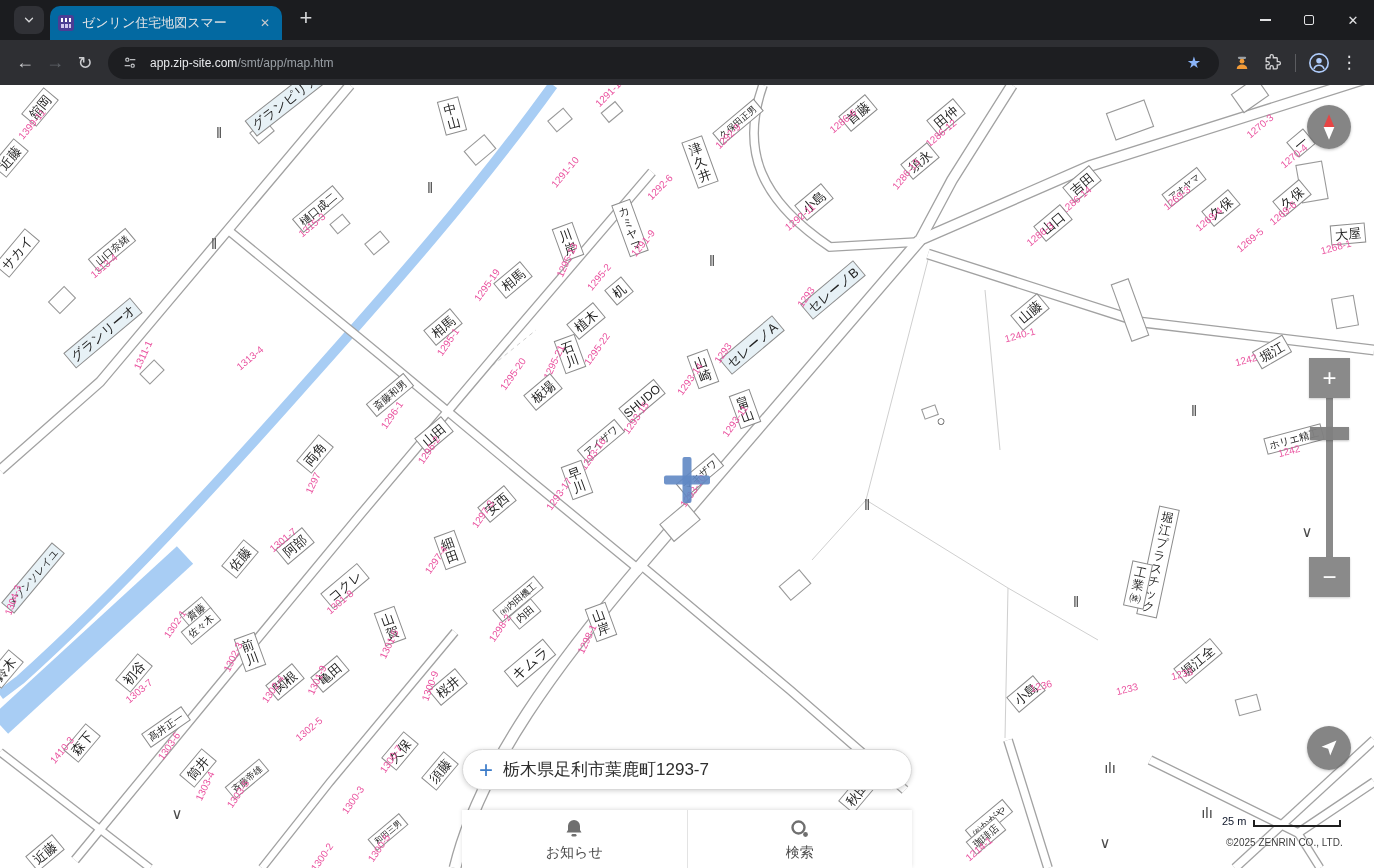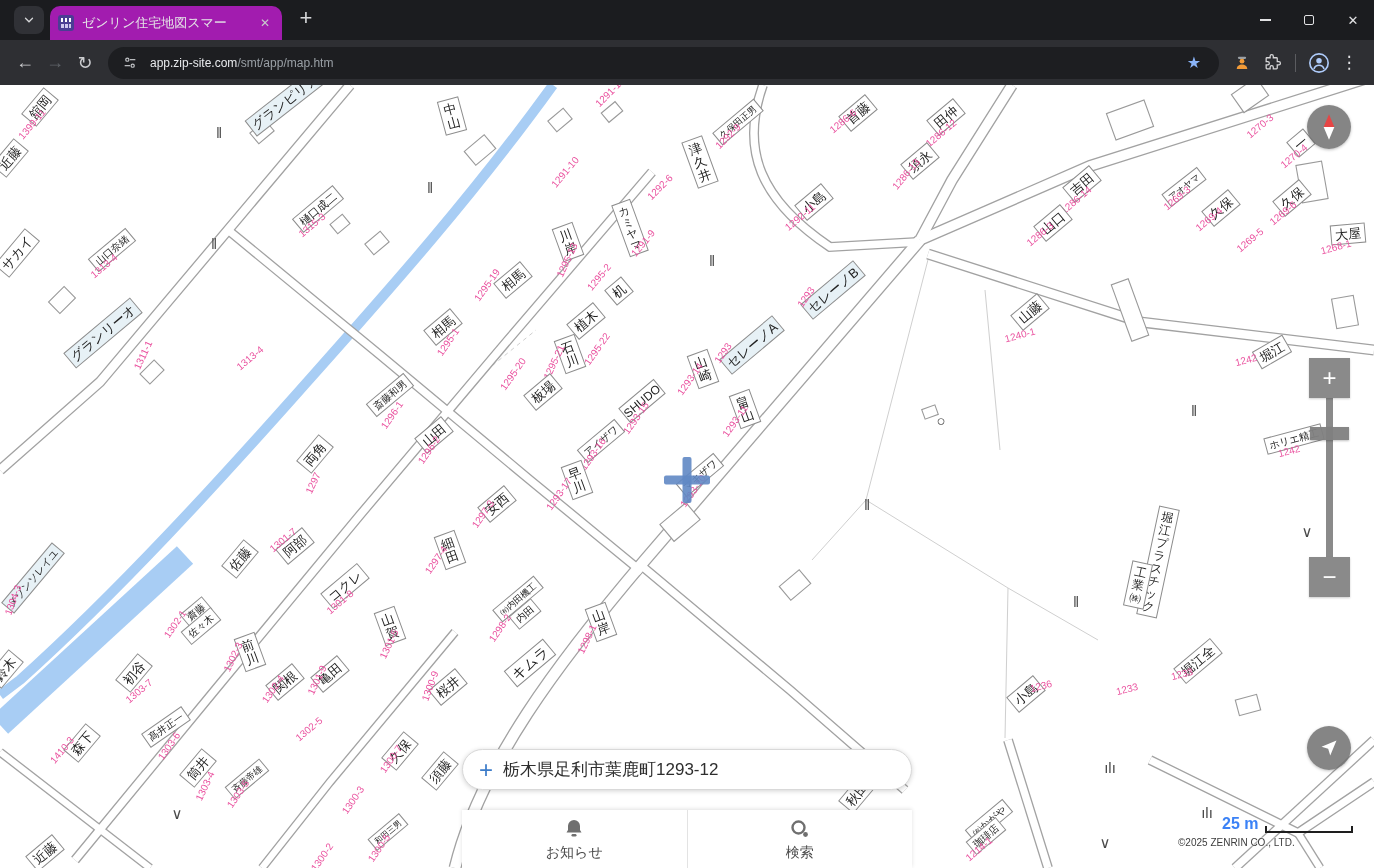--- a/index.html
+++ b/index.html
@@ -2,21 +2,21 @@
 <html><head>
 <meta charset="utf-8">
 <style>
   html,body{margin:0;padding:0;background:#111;}
   *{box-sizing:border-box;font-family:"Liberation Sans","DejaVu Sans",sans-serif;}
   .window{position:relative;width:1374px;height:868px;overflow:hidden;background:#fff;}
 
   
   .tabstrip{position:absolute;top:0;left:0;width:100%;height:40px;background:#1b1c1f;display:flex;align-items:flex-end;}
   .tab-search{width:30px;height:28px;margin:0 0 6px 14px;border-radius:8px;background:#303136;display:flex;align-items:center;justify-content:center;}
-  .tab{position:relative;width:232px;height:34px;background:#a21caf;border-radius:10px 10px 0 0;display:flex;align-items:center;padding:0 8px;margin-left:6px;}
+  .tab{position:relative;width:232px;height:34px;background:#0369a1;border-radius:10px 10px 0 0;display:flex;align-items:center;padding:0 8px;margin-left:6px;}
   .favicon{width:16px;height:16px;border-radius:3px;background:#4b3d94;position:relative;flex:0 0 16px;}
   .favicon:before{content:"";position:absolute;left:3px;top:3px;width:10px;height:4px;background:repeating-linear-gradient(90deg,#fff 0 2px,#4b3d94 2px 4px);}
   .favicon:after{content:"";position:absolute;left:3px;top:9px;width:10px;height:4px;background:repeating-linear-gradient(90deg,#cfc6ee 0 3px,#4b3d94 3px 4px);}
   .tab-title{color:#e4e4e6;font-size:13px;margin-left:8px;white-space:nowrap;overflow:hidden;flex:1;
     -webkit-mask-image:linear-gradient(90deg,#000 85%,transparent);mask-image:linear-gradient(90deg,#000 85%,transparent);}
   .tab-close{color:#c8c9cc;font-size:12px;width:18px;height:18px;border-radius:50%;display:flex;align-items:center;justify-content:center;}
   .new-tab{color:#d7d8da;font-size:22px;font-weight:300;margin:0 0 8px 10px;width:28px;height:28px;display:flex;align-items:center;justify-content:center;}
   .win-controls{position:absolute;right:8px;top:0;height:40px;display:flex;align-items:center;gap:18px;color:#e2e2e4;}
   .wc{width:26px;height:26px;display:flex;align-items:center;justify-content:center;font-size:13px;}
   .wc .minline{width:11px;height:1.5px;background:#e2e2e4;}
@@ -52,23 +52,23 @@
   .searchpill{position:absolute;left:462px;top:664px;width:450px;height:41px;background:#fff;border:1px solid #d9d9d9;border-radius:21px;display:flex;align-items:center;padding:0 16px;box-shadow:0 1px 5px rgba(0,0,0,.18);}
   .pill-plus{color:#3d7cc9;font-size:24px;font-weight:400;margin-right:10px;line-height:1;}
   .pill-text{font-size:17px;color:#2e2e2e;white-space:nowrap;}
 
   .bottomnav{position:absolute;left:462px;top:725px;width:450px;height:58px;background:#fff;display:flex;box-shadow:0 -1px 4px rgba(0,0,0,.12);}
   .navcell{flex:1;display:flex;flex-direction:column;align-items:center;justify-content:center;gap:3px;border-right:1px solid #e3e3e3;}
   .navcell:last-child{border-right:none;}
   .navlabel{font-size:14px;color:#4c4c4c;}
 
   .scalebox{position:absolute;left:1222px;top:730px;display:flex;align-items:flex-end;gap:7px;}
-  .scaletext{font-size:16px;font-weight:bold;color:#3b82f6;text-shadow:0 0 2px #fff,0 0 2px #fff;}
+  .scaletext{font-size:11px;font-weight:normal;color:#0f172a;text-shadow:0 0 2px #fff,0 0 2px #fff;}
   .scalebar{width:88px;height:7px;border-left:2px solid #1e1e1e;border-right:2px solid #1e1e1e;border-bottom:2px solid #1e1e1e;}
-  .copyright{position:absolute;left:1178px;top:752px;font-size:10px;color:#3d3d3d;text-shadow:0 0 2px #fff,0 0 2px #fff;white-space:nowrap;}
+  .copyright{position:absolute;left:1226px;top:752px;font-size:10px;color:#3d3d3d;text-shadow:0 0 2px #fff,0 0 2px #fff;white-space:nowrap;}
 </style>
 </head>
 <body>
 
 <div class="window">
 
   <div class="tabstrip">
     <div class="tab-search">
       <svg width="14" height="14" viewBox="0 0 24 24">
           <path d="M6 9l6 6 6-6" fill="none" stroke="#d6d7d9" stroke-width="2.2" stroke-linecap="round"></path>
@@ -791,21 +791,21 @@
     <div class="zoombtn zoom-out">−</div>
 
     <div class="round-ctl locate">
       <svg width="20" height="20" viewBox="0 0 24 24">
           <path d="M21 3L3 10.5l8 2.5 2.5 8z" fill="#ffffff"></path>
         </svg>
     </div>
 
     <div class="searchpill">
       <span class="pill-plus">+</span>
-      <span class="pill-text">栃木県足利市葉鹿町1293-12</span>
+      <span class="pill-text">栃木県足利市葉鹿町1293-7</span>
     </div>
 
     <div class="bottomnav">
       <div class="navcell">
         <svg width="24" height="24" viewBox="0 0 24 24">
             <path d="M12 3a6 6 0 0 0-6 6v4l-1.5 2.5h15L18 13V9a6 6 0 0 0-6-6z" fill="#6f6f6f"></path>
             <rect x="9.5" y="17" width="5" height="2.4" rx="1.2" fill="#6f6f6f"></rect>
           </svg>
         <span class="navlabel">お知らせ</span>
       </div>

